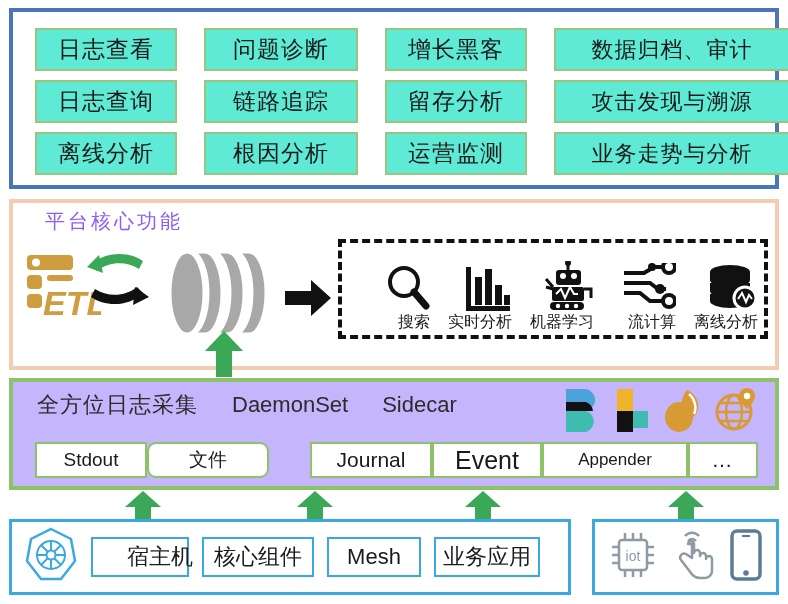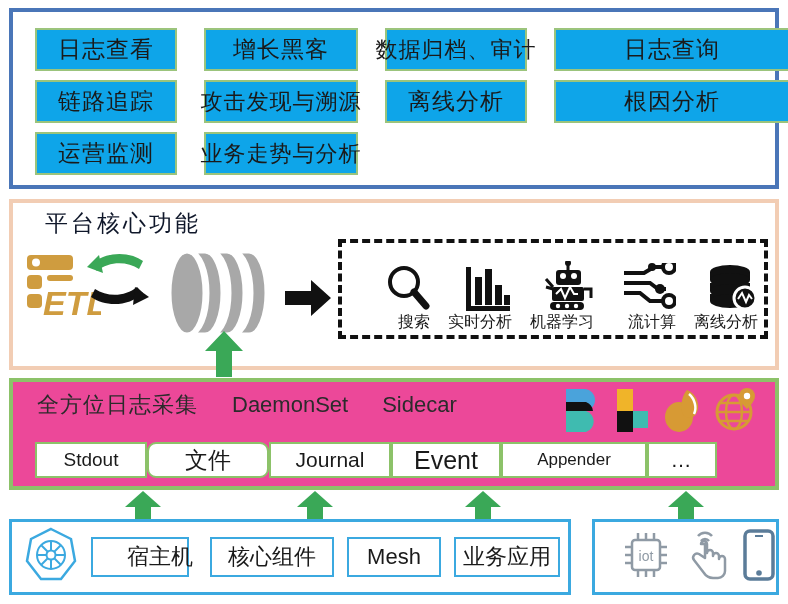--- a/index.html
+++ b/index.html
@@ -20,37 +20,37 @@
   }
   #scenario-grid {
     position: absolute; left: 22px; top: 16px;
     display: grid;
     grid-template-columns: 142px 154px 142px 236px;
     grid-auto-rows: 43px;
     column-gap: 27px; row-gap: 9px;
   }
   .scenario-cell {
     border: 2px solid #9bc47c;
-    background: #0ea5e9;
+    background: #5eead4;
     display: flex; align-items: center; justify-content: center;
     font-size: 23px; color: #1a1a1a; letter-spacing: 1px;
     white-space: nowrap;
   }
   .scenario-cell.wide { font-size: 22px; }
 
   
   #core-layer {
     position: absolute; left: 9px; top: 199px;
     width: 770px; height: 171px;
     border: 4px solid #f2cdb4;
     background: #ffffff;
   }
   #core-title {
     position: absolute; left: 32px; top: 5px;
-    font-size: 23px; color: #0f172a; letter-spacing: 3px;
+    font-size: 20px; color: #8b5cf6; letter-spacing: 3px;
     font-family: "Liberation Serif", "DejaVu Serif", serif;
   }
 
   
   #etl-icon { position: absolute; left: 10px; top: 50px; }
   
   #etl-arrows { position: absolute; left: 70px; top: 44px; }
   
   #db-stack { position: absolute; left: 150px; top: 45px; }
   
@@ -77,21 +77,21 @@
   .analytic-label {
     font-size: 16px; color: #1a1a1a; white-space: nowrap;
     font-family: "Liberation Serif", "DejaVu Serif", serif;
   }
 
   
   #collect-layer {
     position: absolute; left: 9px; top: 378px;
     width: 770px; height: 112px;
     border: 4px solid #8cc269;
-    background: #ec4899;
+    background: #c4b5fd;
   }
   #collect-head {
     position: absolute; left: 24px; top: 8px;
     display: flex; align-items: center;
   }
   #collect-head .h-label {
     font-size: 22px; color: #2b2b2b; letter-spacing: 1px;
     font-family: "Liberation Serif", "DejaVu Serif", serif;
   }
   #collect-head .h-en {
@@ -106,22 +106,22 @@
     display: flex; align-items: flex-start; 
   }
   .source-box {
     border: 2px solid #8cc269;
     background: #ffffff;
     height: 36px;
     display: flex; align-items: center; justify-content: center;
     color: #1a1a1a; white-space: nowrap;
   }
   .source-box.s-stdout   { width: 112px; font-size: 19px; }
-  .source-box.s-file     { width: 122px; font-size: 23px; border-radius: 9px; }
-  .source-box.s-journal  { width: 122px; font-size: 21px; }
+  .source-box.s-file     { width: 122px; font-size: 19px; border-radius: 9px; }
+  .source-box.s-journal  { width: 122px; font-size: 21px; margin-left: 41px; }
   .source-box.s-event    { width: 110px; font-size: 25px; }
   .source-box.s-appender { width: 146px; font-size: 17px; }
   .source-box.s-more     { width: 70px;  font-size: 21px; letter-spacing: 2px; }
 
   
   #infra-layer {
     position: absolute; left: 9px; top: 519px;
     width: 562px; height: 76px;
     border: 3px solid #3ba9e0;
     background: #ffffff;
@@ -131,51 +131,53 @@
     height: 100%; padding-left: 12px;
   }
   .infra-box {
     border: 2px solid #3ba9e0;
     background: #ffffff;
     height: 40px;
     display: flex; align-items: center; justify-content: center;
     font-size: 22px; color: #1a1a1a; white-space: nowrap;
   }
   .infra-box.b-host  { width: 98px; padding-left: 40px; }
-  .infra-box.b-core  { width: 124px; margin-left: 8px; }
+  .infra-box.b-core  { width: 112px; }
   .infra-box.b-mesh  { width: 94px; font-size: 22px; }
   .infra-box.b-biz   { width: 106px; }
 
   #iot-layer {
     position: absolute; left: 592px; top: 519px;
     width: 187px; height: 76px;
     border: 3px solid #3ba9e0;
     background: #ffffff;
   }
   #iot-row {
-    display: flex; align-items: center; justify-content: flex-end;
+    display: flex; align-items: center; justify-content: center;
     gap: 14px; height: 100%;
   }
 
   
   .up-arrow { position: absolute; }
 
   .nowrap { white-space: nowrap; }
 </style>
 </head>
 <body>
 
 <div id="scenario-layer">
   <div id="scenario-grid">
     <div class="scenario-cell">日志查看</div>
+    <div class="scenario-cell">问题诊断</div>
     <div class="scenario-cell">增长黑客</div>
     <div class="scenario-cell wide">数据归档、审计</div>
 
     <div class="scenario-cell">日志查询</div>
     <div class="scenario-cell">链路追踪</div>
+    <div class="scenario-cell">留存分析</div>
     <div class="scenario-cell wide">攻击发现与溯源</div>
 
     <div class="scenario-cell">离线分析</div>
     <div class="scenario-cell">根因分析</div>
     <div class="scenario-cell">运营监测</div>
     <div class="scenario-cell wide">业务走势与分析</div>
   </div>
 </div>
 
 <div id="core-layer">

